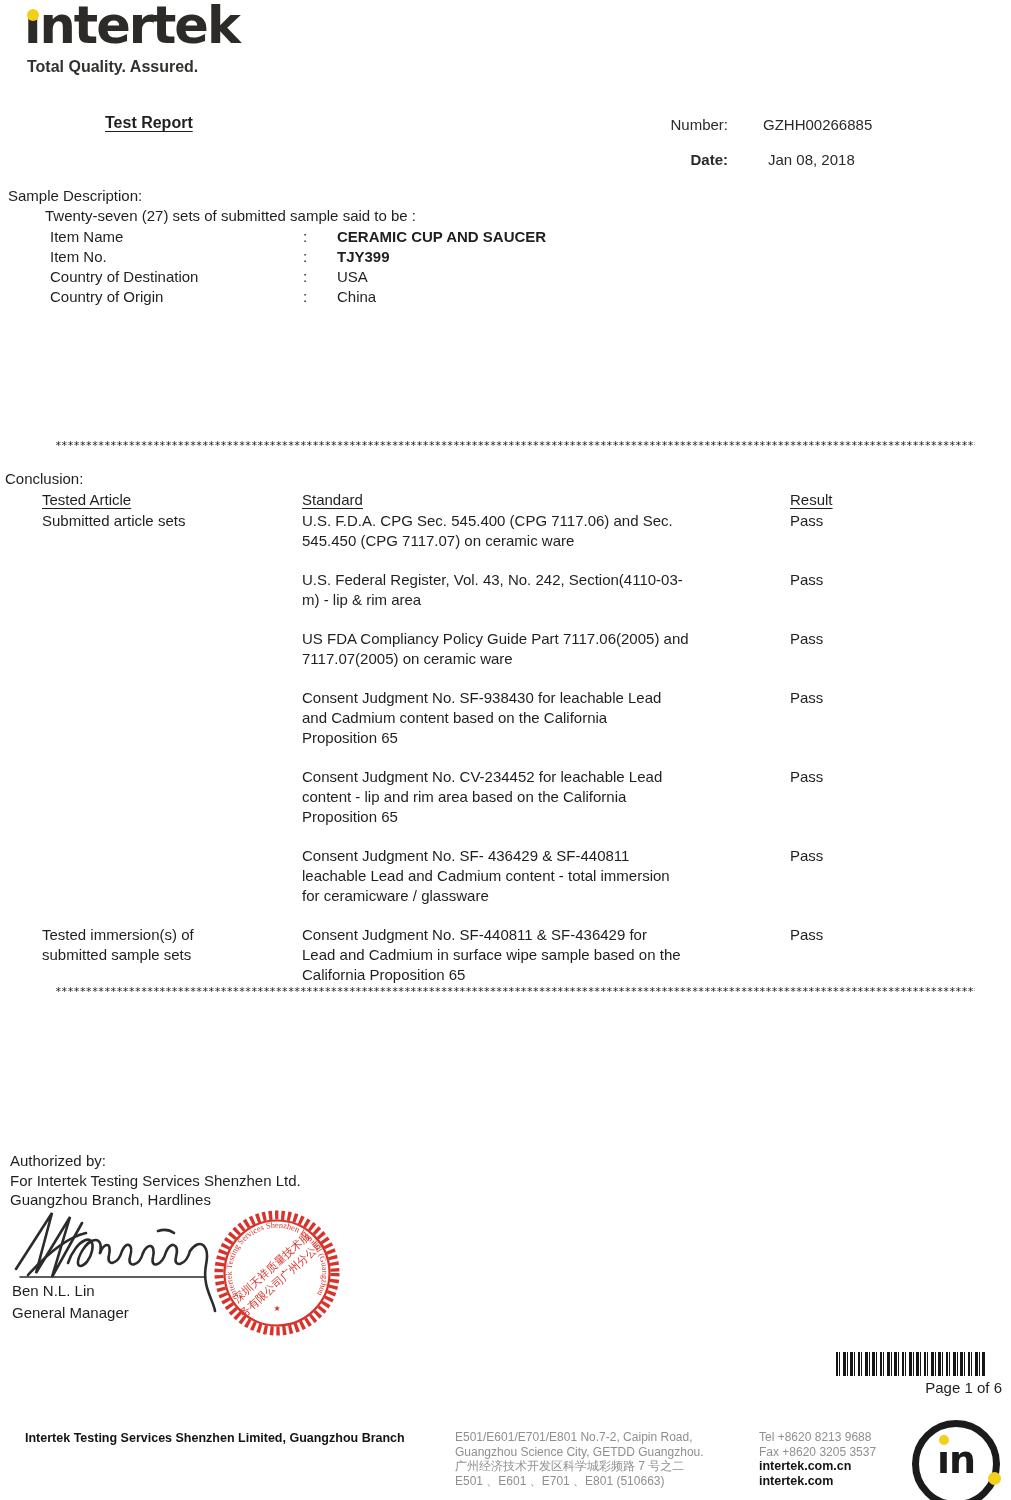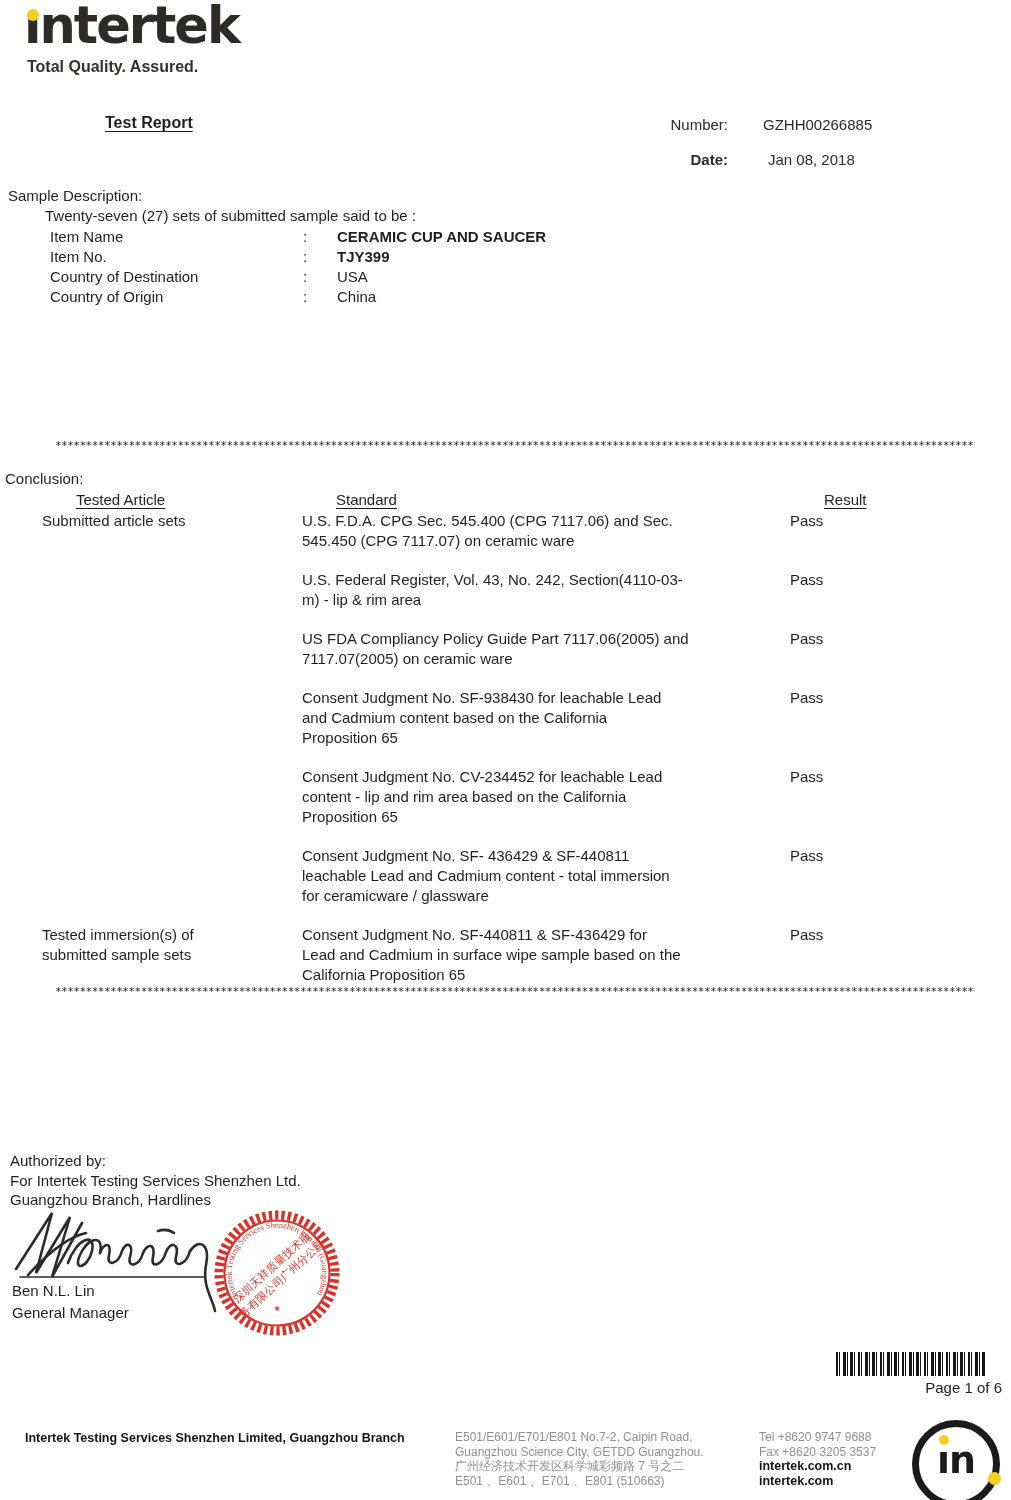--- a/index.html
+++ b/index.html
@@ -52,21 +52,21 @@
     white-space:nowrap;
   }
   .sep1 { top:439px; }
   .sep2 { top:985px; }
 
   
   .conclusion-heading { left:5px; top:470px; font-size:15px; }
   .con-table { left:42px; top:490px; width:940px; font-size:15px; }
   .con-grid { display:grid; grid-template-columns:260px 488px auto; }
   .con-head span { text-decoration:underline; text-underline-offset:3px; }
-  .con-head { height:21px; line-height:20px;margin-left:34px; }
+  .con-head { height:21px; line-height:20px; }
   .con-rows { margin-top:0px; display:flex; flex-direction:column; gap:19px; }
   .cell { line-height:20px; white-space:pre-line; }
 
   
   .authorized { left:10px; top:1151px; font-size:15px; line-height:19.5px; }
   .signer { left:12px; top:1280px; font-size:15px; line-height:22px; }
   .signature-svg { left:8px; top:1203px; }
   .stamp-svg { left:210px; top:1206px; }
 
   
@@ -250,21 +250,21 @@
 <div class="abs footer-left">
   <div>Intertek Testing Services Shenzhen Limited, Guangzhou Branch</div>
 </div>
 <div class="abs footer-mid">
   <div>E501/E601/E701/E801 No.7-2, Caipin Road,</div>
   <div>Guangzhou Science City, GETDD Guangzhou.</div>
   <div>广州经济技术开发区科学城彩频路 7 号之二</div>
   <div>E501 、E601 、E701 、E801 (510663)</div>
 </div>
 <div class="abs footer-right">
-  <div>Tel +8620 9747 9688</div>
+  <div>Tel +8620 8213 9688</div>
   <div>Fax +8620 3205 3537</div>
   <div class="web">intertek.com.cn</div>
   <div class="web">intertek.com</div>
 </div>
 <div class="abs badge">
   <div class="badge-ring"></div>
   <div class="badge-letters">ın</div>
   <div class="badge-idot"></div>
   <div class="badge-ringdot"></div>
 </div>

